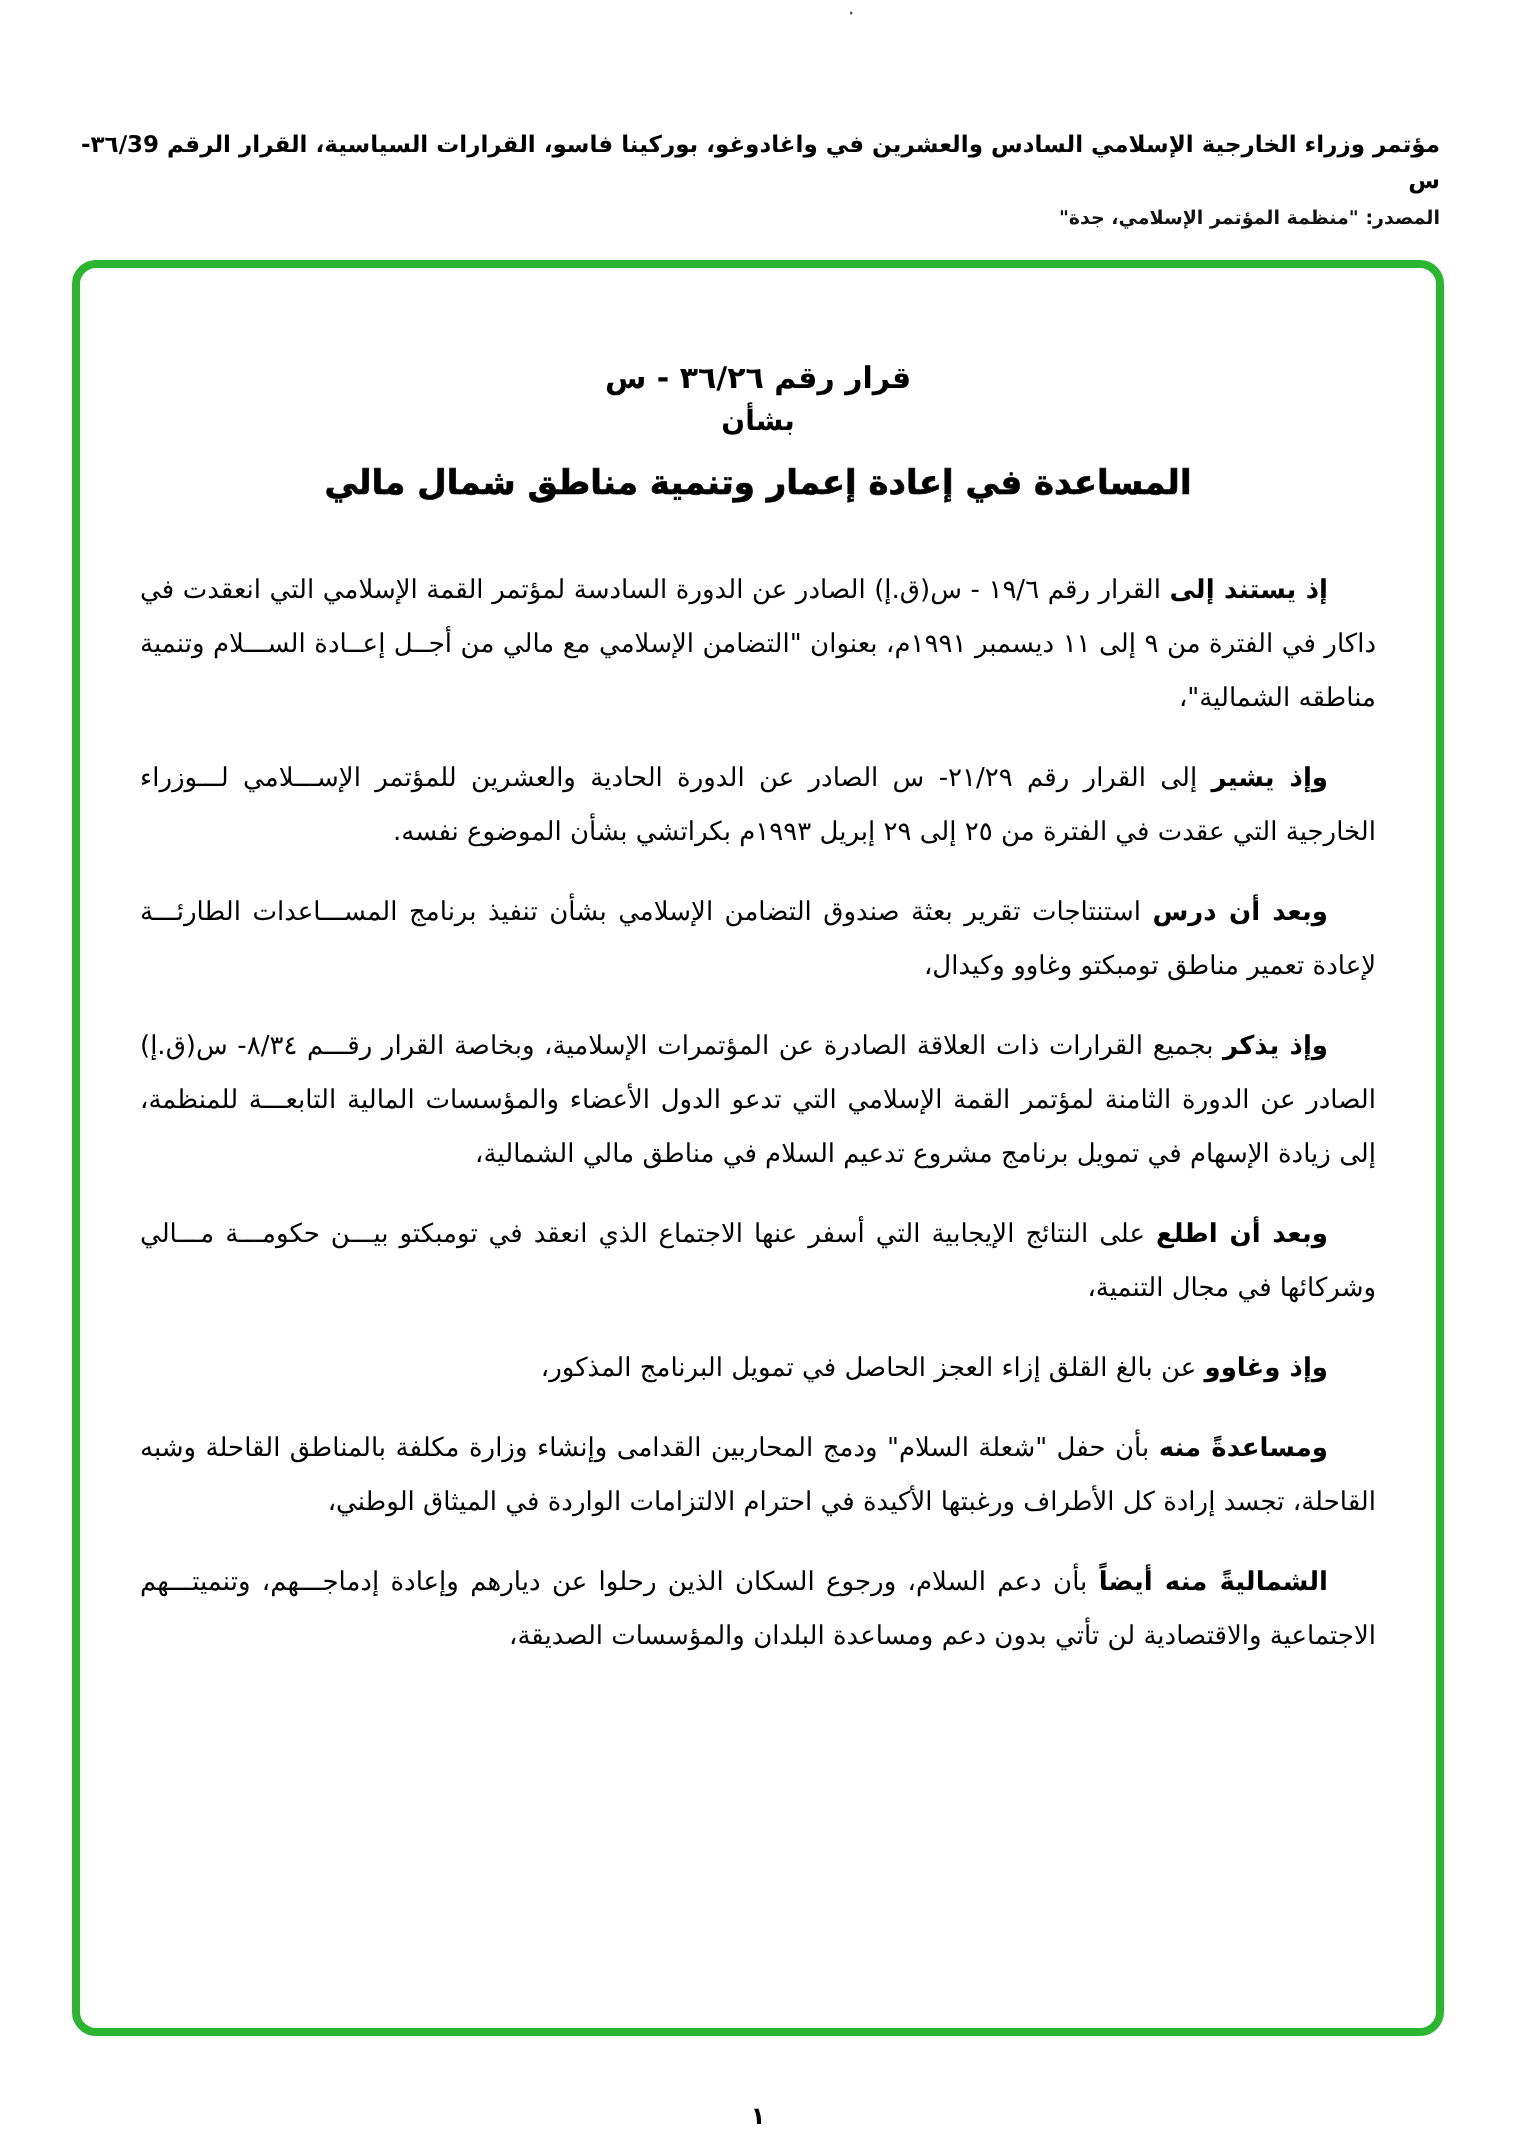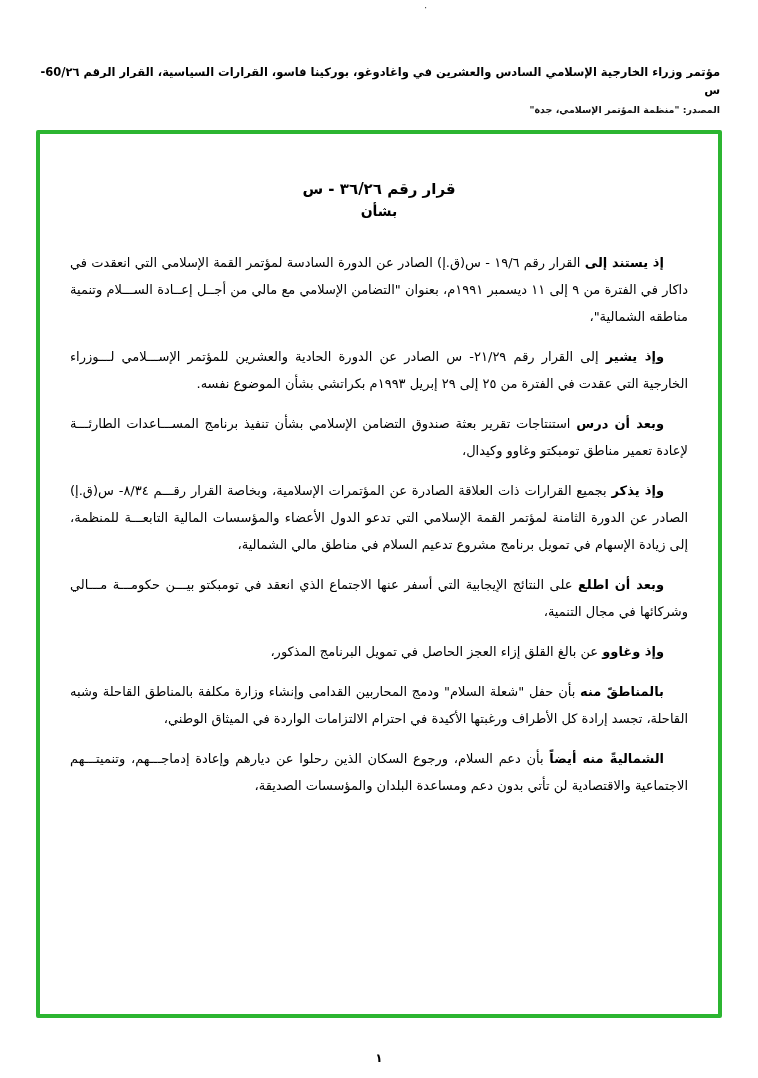--- a/index.html
+++ b/index.html
@@ -23,21 +23,21 @@
   .header-line1 {
     font-size: 11.5px; font-weight: bold; line-height: 1.55;
   }
   .header-line2 {
     font-size: 9.5px; font-weight: bold; margin-top: 4px; color: #111;
   }
   .header-line2 .src-value { font-weight: bold; }
 
   .doc-frame {
     position: absolute; top: 130px; left: 36px; width: 686px; height: 888px;
-    border: 4px solid #2cb531; border-radius: 2px;
+    border: 4px solid #2cb531; border-radius: 12px;
     padding: 46px 30px 20px 30px; background: #ffffff; overflow: hidden;
   }
 
   .title-number {
     text-align: center; font-weight: bold; font-size: 15px; letter-spacing: .5px;
   }
   .title-about {
     text-align: center; font-weight: bold; font-size: 14px; margin-top: 5px;
   }
   .title-subject {
@@ -59,38 +59,39 @@
   }
 </style>
 </head>
 <body>
 
 <div class="page">
 
   <div class="top-mark">·</div>
 
   <div class="header">
-    <div class="header-line1">مؤتمر وزراء الخارجية الإسلامي السادس والعشرين في واغادوغو، بوركينا فاسو، القرارات السياسية، القرار الرقم 60/٢٦-س</div>
+    <div class="header-line1">مؤتمر وزراء الخارجية الإسلامي السادس والعشرين في واغادوغو، بوركينا فاسو، القرارات السياسية، القرار الرقم ٣٦/39-س</div>
     <div class="header-line2">
       <span class="src-label">المصدر:</span>
       <span class="src-value">"منظمة المؤتمر الإسلامي، جدة"</span>
     </div>
   </div>
 
   <div class="doc-frame">
     <div class="title-number">قرار رقم ٣٦/٢٦ - س</div>
     <div class="title-about">بشأن</div>
+    <div class="title-subject">المساعدة في إعادة إعمار وتنمية مناطق شمال مالي</div>
 
     <div class="body-text">
       <p class="para"><span class="lead">إذ يستند إلى</span><span> القرار رقم ١٩/٦ - س(ق.إ) الصادر عن الدورة السادسة لمؤتمر القمة الإسلامي التي انعقدت في داكار في الفترة من ٩ إلى ١١ ديسمبر ١٩٩١م، بعنوان "التضامن الإسلامي مع مالي من أجــل إعــادة الســـلام وتنمية مناطقه الشمالية"،</span></p>
       <p class="para"><span class="lead">وإذ يشير</span><span> إلى القرار رقم ٢١/٢٩- س الصادر عن الدورة الحادية والعشرين للمؤتمر الإســـلامي لـــوزراء الخارجية التي عقدت في الفترة من ٢٥ إلى ٢٩ إبريل ١٩٩٣م بكراتشي بشأن الموضوع نفسه.</span></p>
       <p class="para"><span class="lead">وبعد أن درس</span><span> استنتاجات تقرير بعثة صندوق التضامن الإسلامي بشأن تنفيذ برنامج المســـاعدات الطارئـــة لإعادة تعمير مناطق تومبكتو وغاوو وكيدال،</span></p>
       <p class="para"><span class="lead">وإذ يذكر</span><span> بجميع القرارات ذات العلاقة الصادرة عن المؤتمرات الإسلامية، وبخاصة القرار رقـــم ٨/٣٤- س(ق.إ) الصادر عن الدورة الثامنة لمؤتمر القمة الإسلامي التي تدعو الدول الأعضاء والمؤسسات المالية التابعـــة للمنظمة، إلى زيادة الإسهام في تمويل برنامج مشروع تدعيم السلام في مناطق مالي الشمالية،</span></p>
       <p class="para"><span class="lead">وبعد أن اطلع</span><span> على النتائج الإيجابية التي أسفر عنها الاجتماع الذي انعقد في تومبكتو بيـــن حكومـــة مـــالي وشركائها في مجال التنمية،</span></p>
       <p class="para"><span class="lead">وإذ وغاوو</span><span> عن بالغ القلق إزاء العجز الحاصل في تمويل البرنامج المذكور،</span></p>
-      <p class="para"><span class="lead">بالمناطقً منه</span><span> بأن حفل "شعلة السلام" ودمج المحاربين القدامى وإنشاء وزارة مكلفة بالمناطق القاحلة وشبه القاحلة، تجسد إرادة كل الأطراف ورغبتها الأكيدة في احترام الالتزامات الواردة في الميثاق الوطني،</span></p>
+      <p class="para"><span class="lead">ومساعدةً منه</span><span> بأن حفل "شعلة السلام" ودمج المحاربين القدامى وإنشاء وزارة مكلفة بالمناطق القاحلة وشبه القاحلة، تجسد إرادة كل الأطراف ورغبتها الأكيدة في احترام الالتزامات الواردة في الميثاق الوطني،</span></p>
       <p class="para"><span class="lead">الشماليةً منه أيضاً</span><span> بأن دعم السلام، ورجوع السكان الذين رحلوا عن ديارهم وإعادة إدماجـــهم، وتنميتـــهم الاجتماعية والاقتصادية لن تأتي بدون دعم ومساعدة البلدان والمؤسسات الصديقة،</span></p>
     </div>
   </div>
 
   <div class="page-number">١</div>
 
 </div>
 
 </body></html>

